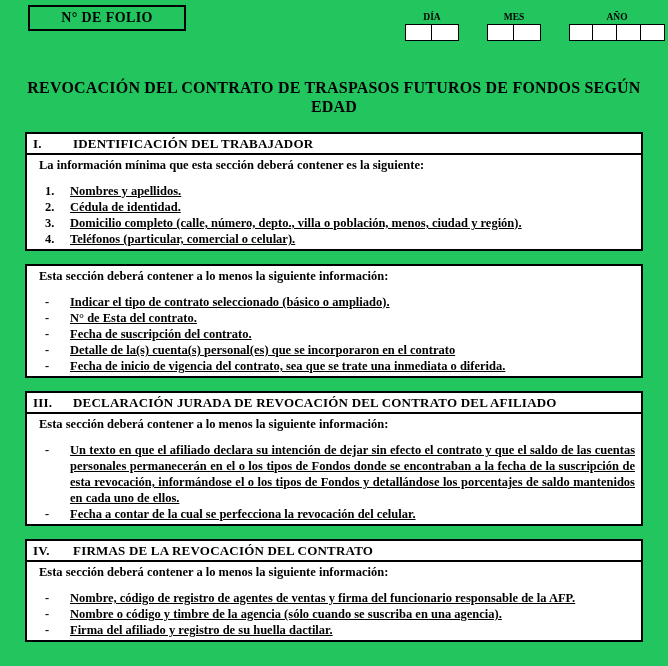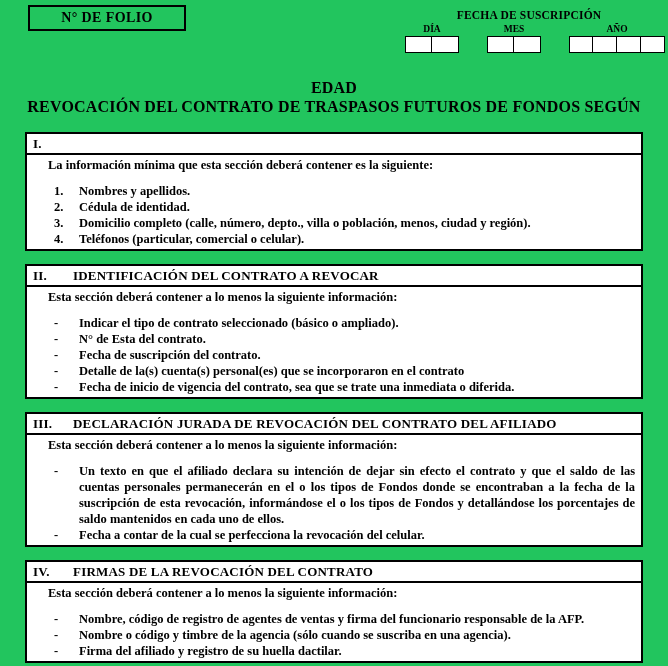--- a/index.html
+++ b/index.html
@@ -61,41 +61,40 @@
   .section-header {
     display: flex;
     border-bottom: 2px solid #000;
     padding: 2px 8px 2px 6px;
     font-size: 13px;
     line-height: 15px;
     letter-spacing: 0.2px;
   }
   .section-numeral { width: 40px; flex-shrink: 0; }
   .section-body {
-    padding: 2px 6px 2px 21px;
+    padding: 2px 6px 2px 12px;
     font-size: 12.5px;
     line-height: 16px;
   }
   .section-intro { margin-bottom: 10px; }
   .item { display: flex; padding-left: 6px; }
   .item-marker { width: 25px; flex-shrink: 0; }
-  .item-text { flex: 1; text-align: justify; }
+  .item-text { flex: 1; text-align: justify; text-decoration: underline; }
 </style>
 </head>
 <body>
 
 <div class="page">
 
   <div class="top-header">
     <div class="folio-box">
       <span>N° DE FOLIO</span>
     </div>
 
     <div class="date-area">
-      <div class="date-title">FECHA DE SUSCRIPCIÓN</div>
       <div class="date-row">
         <div class="date-group">
           <div class="date-label">DÍA</div>
           <div class="cells">
             <div class="cell"></div>
             <div class="cell"></div>
           </div>
         </div>
         <div class="date-group">
           <div class="date-label">MES</div>
@@ -111,27 +110,28 @@
             <div class="cell narrow"></div>
             <div class="cell narrow"></div>
             <div class="cell narrow"></div>
           </div>
         </div>
       </div>
     </div>
   </div>
 
   <div class="doc-title">
+    <div>REVOCACIÓN DEL CONTRATO DE TRASPASOS FUTUROS DE FONDOS SEGÚN</div>
     <div>EDAD</div>
-    <div>REVOCACIÓN DEL CONTRATO DE TRASPASOS FUTUROS DE FONDOS SEGÚN</div>
   </div>
 
   <div class="section">
     <div class="section-header">
       <span class="section-numeral">I.</span>
+      <span>IDENTIFICACIÓN DEL TRABAJADOR</span>
     </div>
     <div class="section-body">
       <div class="section-intro">La información mínima que esta sección deberá contener es la siguiente:</div>
       <div class="item">
         <span class="item-marker">1.</span>
         <span class="item-text">Nombres y apellidos.</span>
       </div>
       <div class="item">
         <span class="item-marker">2.</span>
         <span class="item-text">Cédula de identidad.</span>
@@ -141,24 +141,20 @@
         <span class="item-text">Domicilio completo (calle, número, depto., villa o población, menos, ciudad y región).</span>
       </div>
       <div class="item">
         <span class="item-marker">4.</span>
         <span class="item-text">Teléfonos (particular, comercial o celular).</span>
       </div>
     </div>
   </div>
 
   <div class="section">
-    <div class="section-header">
-      <span class="section-numeral">II.</span>
-      <span>IDENTIFICACIÓN DEL CONTRATO A REVOCAR</span>
-    </div>
     <div class="section-body">
       <div class="section-intro">Esta sección deberá contener a lo menos la siguiente información:</div>
       <div class="item">
         <span class="item-marker">-</span>
         <span class="item-text">Indicar el tipo de contrato seleccionado (básico o ampliado).</span>
       </div>
       <div class="item">
         <span class="item-marker">-</span>
         <span class="item-text">N° de Esta del contrato.</span>
       </div>

